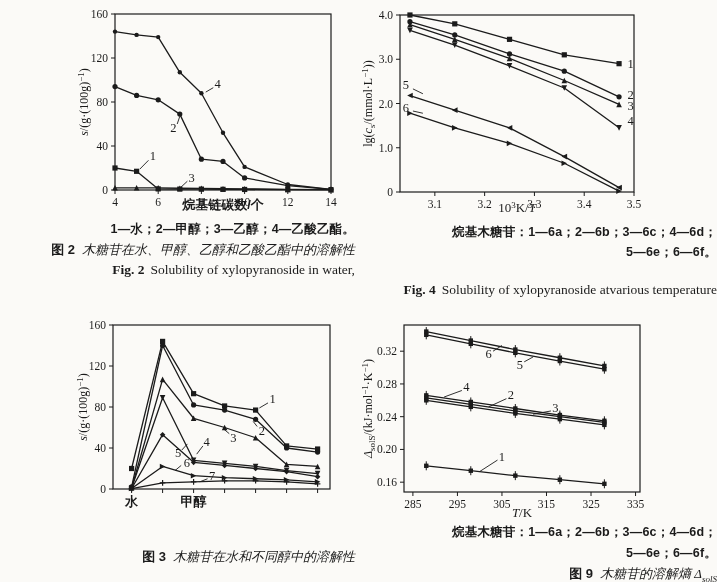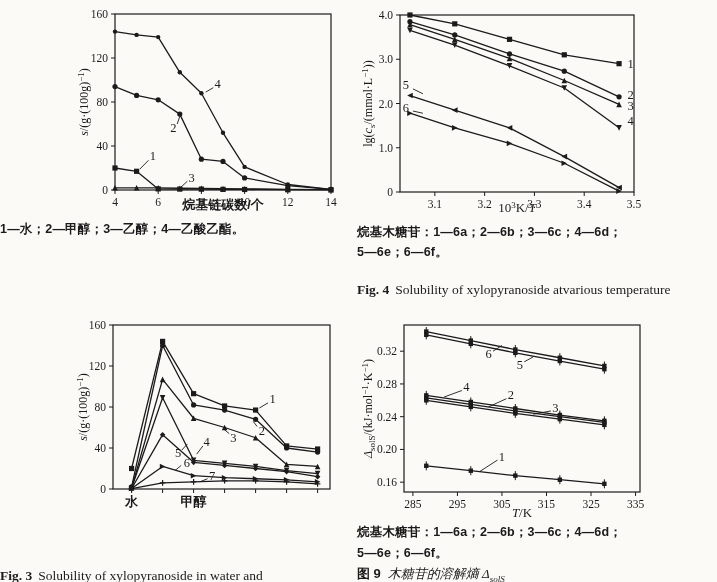--- a/index.html
+++ b/index.html
@@ -2,21 +2,21 @@
 <html><head>
 <meta charset="utf-8">
 <style>
   html,body{margin:0;padding:0}
   body{
     width:717px;height:582px;position:relative;overflow:hidden;
     background:#fbfaf7;color:#1b1b1b;
     font-family:"Liberation Serif",serif;
   }
   .fig{position:absolute}
-  .cap{position:absolute;left:0;width:100%;text-align:left;white-space:nowrap;line-height:15px}
+  .cap{position:absolute;left:0;width:100%;text-align:right;white-space:nowrap;line-height:15px}
   .legend-line{font-family:"Liberation Sans",sans-serif;font-weight:bold;font-size:12.5px;letter-spacing:.2px}
   .cn-cap{font-size:13px}
   .cn-label{font-family:"Liberation Sans",sans-serif;font-weight:bold;margin-right:7px}
   .cn-text{font-family:"Liberation Serif",serif;font-style:italic}
   .cn-sub{font-family:"Liberation Serif",serif;font-style:italic;font-size:9px}
   .en-cap{font-size:13.5px}
   .en-label{font-weight:bold;margin-right:6px}
   svg{display:block}
   svg text{fill:#1b1b1b}
 </style>
@@ -93,20 +93,26 @@
       <line x1="177.208" y1="124" x2="179.8" y2="116.3" stroke="#1b1b1b" stroke-width="0.9"></line>
       <text x="173.32" y="132.4" text-anchor="middle" font-size="12.5" font-family="&quot;Liberation Serif&quot;,serif">2</text>
       <line x1="187.35999999999999" y1="181.2" x2="180.88" y2="187.25" stroke="#1b1b1b" stroke-width="0.9"></line>
       <text x="191.68" y="181.9" text-anchor="middle" font-size="12.5" font-family="&quot;Liberation Serif&quot;,serif">3</text>
       <line x1="213.28000000000003" y1="87.69999999999999" x2="205.71999999999997" y2="92.1" stroke="#1b1b1b" stroke-width="0.9"></line>
       <text x="217.6" y="88.4" text-anchor="middle" font-size="12.5" font-family="&quot;Liberation Serif&quot;,serif">4</text>
       <text x="223" y="209" text-anchor="middle" font-size="13" font-family="&quot;Liberation Serif&quot;,serif"><tspan font-family="&quot;Liberation Sans&quot;,sans-serif" font-weight="bold">烷基链碳数/个</tspan></text>
       <text x="88" y="102" text-anchor="middle" font-size="12" font-family="&quot;Liberation Serif&quot;,serif" transform="rotate(-90 88 102)"><tspan font-style="italic">s</tspan><tspan>/(g·(100g)</tspan><tspan dy="-4" font-size="9">−1</tspan><tspan dy="4">)</tspan></text>
     </svg>
   <div class="cap legend-line" style="top:222px">1—水；2—甲醇；3—乙醇；4—乙酸乙酯。</div>
+  <div class="cap cn-cap" style="top:242px">
+    <span class="cn-label">图 2</span><span class="cn-text">木糖苷在水、甲醇、乙醇和乙酸乙酯中的溶解性</span>
+  </div>
+  <div class="cap en-cap" style="top:262px">
+    <span class="en-label">Fig. 2</span><span>Solubility of xylopyranoside in water,</span>
+  </div>
 </div>
 
 <div class="fig" style="left:357px;top:0;width:360px;height:298px">
   <svg id="chart-fig4" width="360" height="222">
       <rect x="43" y="15" width="234" height="177" fill="none" stroke="#1b1b1b" stroke-width="1.2"></rect>
       <line x1="77.85106382978736" y1="192" x2="77.85106382978736" y2="196" stroke="#1b1b1b" stroke-width="1"></line>
       <text x="77.85106382978736" y="208" text-anchor="middle" font-size="11.5" font-family="&quot;Liberation Serif&quot;,serif" font-weight="normal">3.1</text>
       <line x1="127.63829787234057" y1="192" x2="127.63829787234057" y2="196" stroke="#1b1b1b" stroke-width="1"></line>
       <text x="127.63829787234057" y="208" text-anchor="middle" font-size="11.5" font-family="&quot;Liberation Serif&quot;,serif" font-weight="normal">3.2</text>
       <line x1="177.42553191489358" y1="192" x2="177.42553191489358" y2="196" stroke="#1b1b1b" stroke-width="1"></line>
@@ -273,22 +279,22 @@
       <line x1="202.89999999999998" y1="147.95" x2="196.7" y2="156.15" stroke="#1b1b1b" stroke-width="0.9"></line>
       <text x="206.62" y="147.85" text-anchor="middle" font-size="12.5" font-family="&quot;Liberation Serif&quot;,serif">4</text>
       <line x1="181.82" y1="152.05" x2="187.4" y2="145.9" stroke="#1b1b1b" stroke-width="0.9"></line>
       <text x="178.1" y="159.125" text-anchor="middle" font-size="12.5" font-family="&quot;Liberation Serif&quot;,serif">5</text>
       <line x1="181.20000000000002" y1="167.425" x2="175" y2="172.55" stroke="#1b1b1b" stroke-width="0.9"></line>
       <text x="186.77999999999997" y="169.375" text-anchor="middle" font-size="12.5" font-family="&quot;Liberation Serif&quot;,serif">6</text>
       <line x1="207.55" y1="180.75" x2="199.8" y2="183.825" stroke="#1b1b1b" stroke-width="0.9"></line>
       <text x="212.2" y="181.675" text-anchor="middle" font-size="12.5" font-family="&quot;Liberation Serif&quot;,serif">7</text>
       <text x="87" y="109" text-anchor="middle" font-size="12" font-family="&quot;Liberation Serif&quot;,serif" transform="rotate(-90 87 109)"><tspan font-style="italic">s</tspan><tspan>/(g·(100g)</tspan><tspan dy="-4" font-size="9">−1</tspan><tspan dy="4">)</tspan></text>
     </svg>
-  <div class="cap en-cap" style="top:270px">
-    <span class="en-label">Fig. 3</span><span>Solubility of xylopyranoside in water and</span>
+  <div class="cap cn-cap" style="top:251px">
+    <span class="cn-label">图 3</span><span class="cn-text">木糖苷在水和不同醇中的溶解性</span>
   </div>
 </div>
 
 <div class="fig" style="left:357px;top:298px;width:360px;height:284px">
   <svg id="chart-fig5" width="360" height="226">
       <rect x="47" y="27" width="236" height="167" fill="none" stroke="#1b1b1b" stroke-width="1.2"></rect>
       <line x1="55.90566037735849" y1="194" x2="55.90566037735849" y2="198" stroke="#1b1b1b" stroke-width="1"></line>
       <text x="55.90566037735849" y="210" text-anchor="middle" font-size="11.5" font-family="&quot;Liberation Serif&quot;,serif" font-weight="normal">285</text>
       <line x1="100.43396226415095" y1="194" x2="100.43396226415095" y2="198" stroke="#1b1b1b" stroke-width="1"></line>
       <text x="100.43396226415095" y="210" text-anchor="middle" font-size="11.5" font-family="&quot;Liberation Serif&quot;,serif" font-weight="normal">295</text>

